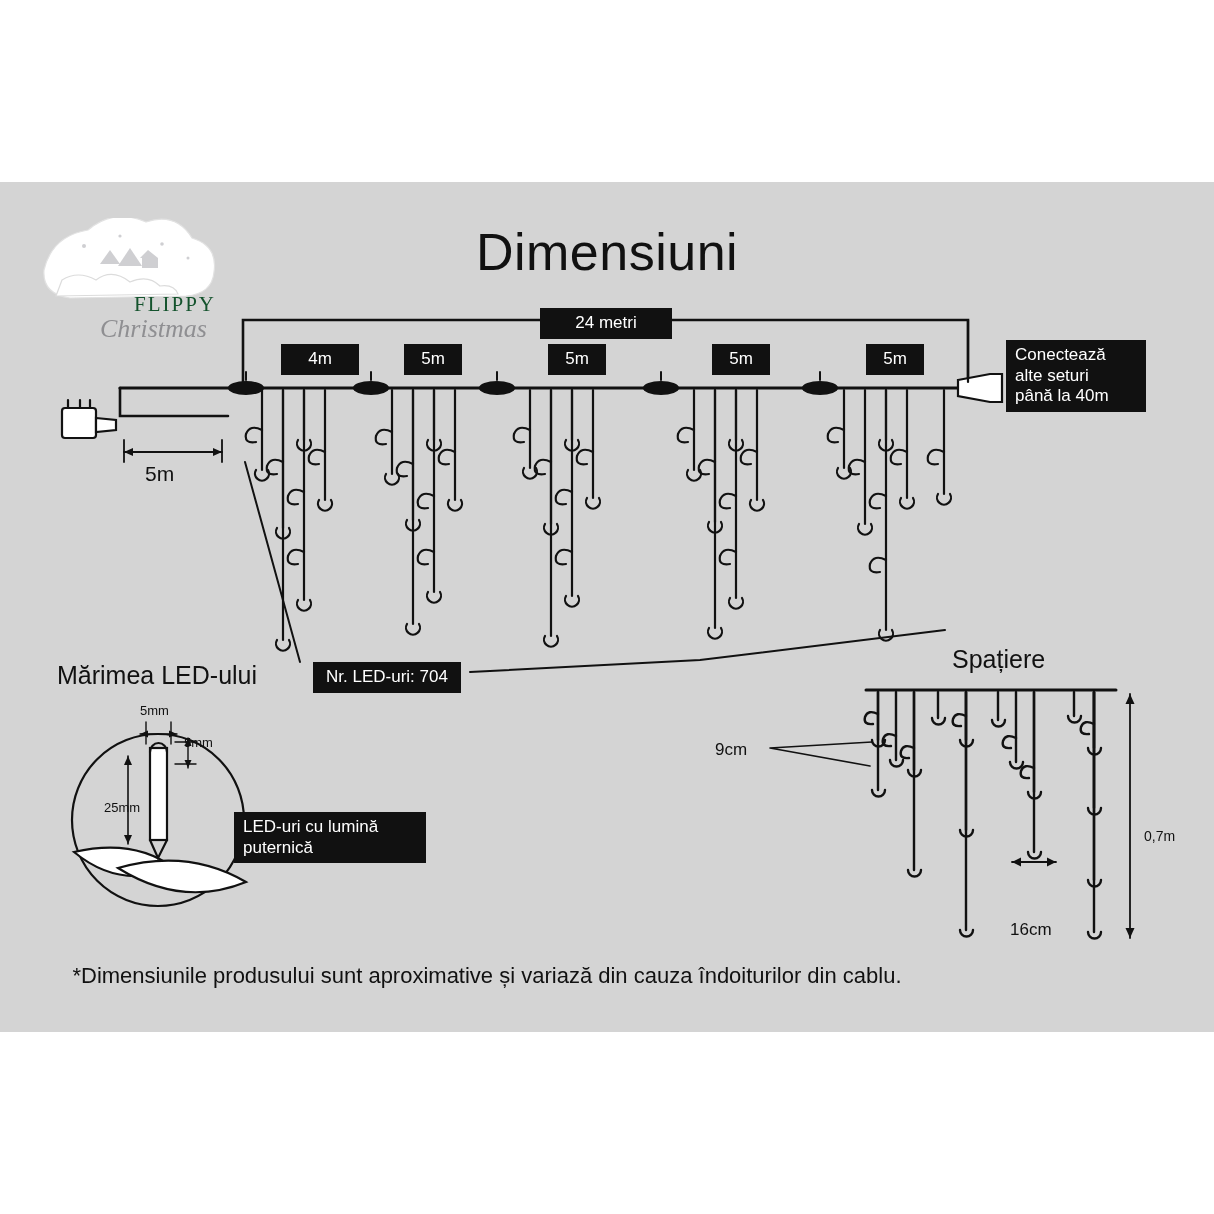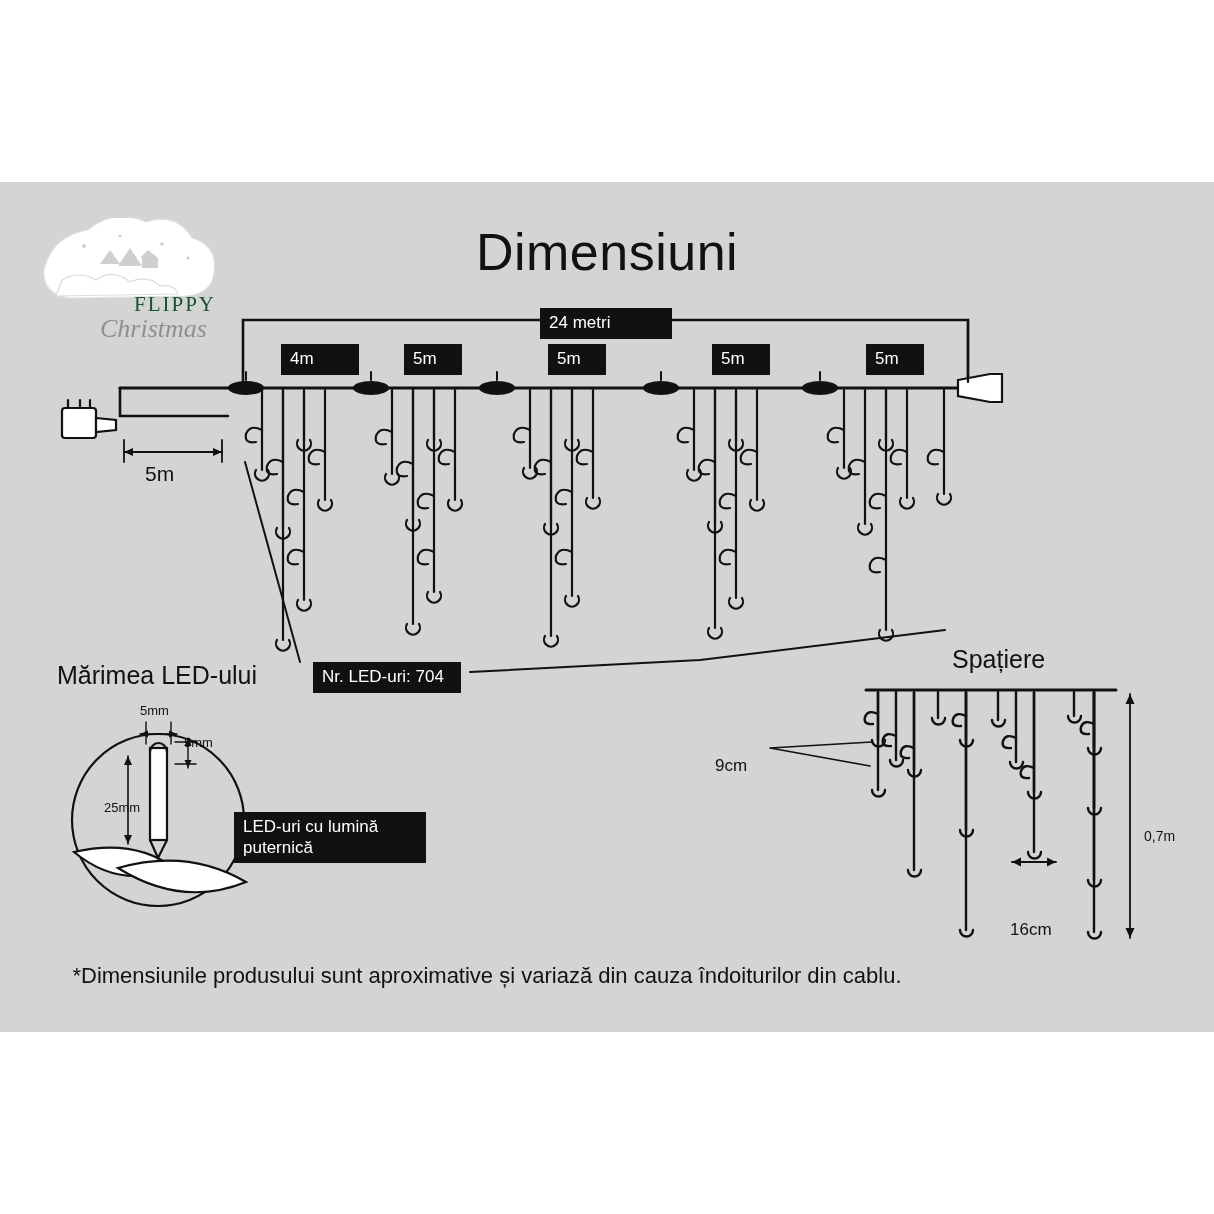--- a/index.html
+++ b/index.html
@@ -1,21 +1,21 @@
 <!DOCTYPE html>
 <html><head>
 <meta charset="utf-8">
 <style>
   html,body{margin:0;padding:0;background:#ffffff;}
   body{width:1214px;height:1214px;font-family:"Liberation Sans",sans-serif;}
   #page{position:relative;width:1214px;height:1214px;background:#ffffff;overflow:hidden;}
   #panel{position:absolute;left:0;top:182px;width:1214px;height:850px;background:#d4d4d4;}
   .svgwrap{position:absolute;left:0;top:0;width:1214px;height:1214px;}
   .title{position:absolute;left:0;top:222px;width:1214px;text-align:center;font-size:52px;color:#111;letter-spacing:0.5px;}
-  .tag{position:absolute;background:#111;color:#fff;font-size:17px;line-height:1.22;padding:5px 9px;box-sizing:border-box;text-align:left;white-space:pre-line;}
+  .tag{position:absolute;background:#111;color:#fff;font-size:17px;line-height:1.22;padding:5px 9px;box-sizing:border-box;text-align:center;white-space:pre-line;}
   .plainlabel{position:absolute;color:#111;}
   .logo{position:absolute;left:22px;top:218px;width:230px;height:130px;}
   .logo .t1{position:absolute;left:112px;top:74px;font-size:21px;color:#14532d;letter-spacing:2px;font-family:"Liberation Serif",serif;}
   .logo .t2{position:absolute;left:78px;top:96px;font-size:26px;color:#8f8f92;font-family:"Liberation Serif",serif;font-style:italic;}
   .footnote{position:absolute;left:0;top:963px;width:974px;text-align:center;font-size:22px;color:#111;}
   .small{font-size:13px;}
 </style>
 </head>
 <body>
 
@@ -270,32 +270,35 @@
   <div class="title">Dimensiuni</div>
 
   <div class="tag" style="left:540px;top:308px;width:132px;">24 metri</div>
 
   <div class="tag" style="left:281px;top:344px;width:78px;">4m</div>
   <div class="tag" style="left:404px;top:344px;width:58px;">5m</div>
   <div class="tag" style="left:548px;top:344px;width:58px;">5m</div>
   <div class="tag" style="left:712px;top:344px;width:58px;">5m</div>
   <div class="tag" style="left:866px;top:344px;width:58px;">5m</div>
 
+  <div class="tag" style="left:1006px;top:340px;width:140px;text-align:left;">Conectează
+alte seturi
+până la 40m</div>
 
   <div class="tag" style="left:313px;top:662px;width:148px;">Nr. LED-uri: 704</div>
 
   <div class="plainlabel" style="left:145px;top:462px;font-size:21px;">5m</div>
 
   <div class="plainlabel" style="left:57px;top:661px;font-size:25px;">Mărimea LED-ului</div>
   <div class="plainlabel small" style="left:140px;top:703px;">5mm</div>
   <div class="plainlabel small" style="left:184px;top:735px;">5mm</div>
   <div class="plainlabel small" style="left:104px;top:800px;">25mm</div>
   <div class="tag" style="left:234px;top:812px;width:192px;text-align:left;">LED-uri cu lumină
 puternică</div>
 
   <div class="plainlabel" style="left:952px;top:645px;font-size:25px;">Spațiere</div>
-  <div class="plainlabel" style="left:715px;top:740px;font-size:17px;margin-top:16px;">9cm</div>
+  <div class="plainlabel" style="left:715px;top:740px;font-size:17px;">9cm</div>
   <div class="plainlabel" style="left:1010px;top:876px;font-size:17px;margin-top:44px;">16cm</div>
   <div class="plainlabel" style="left:1144px;top:800px;font-size:14px;margin-top:28px;">0,7m</div>
 
   <div class="footnote">*Dimensiunile produsului sunt aproximative și variază din cauza îndoiturilor din cablu.</div>
 
 </div>
 
 </body></html>

